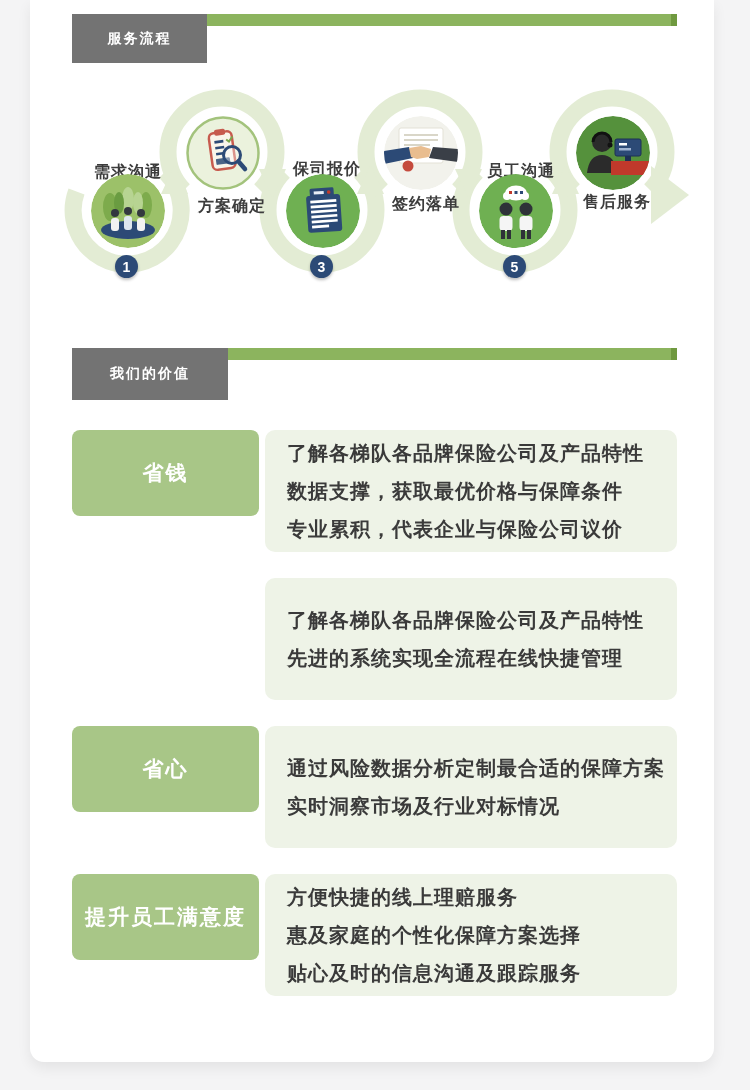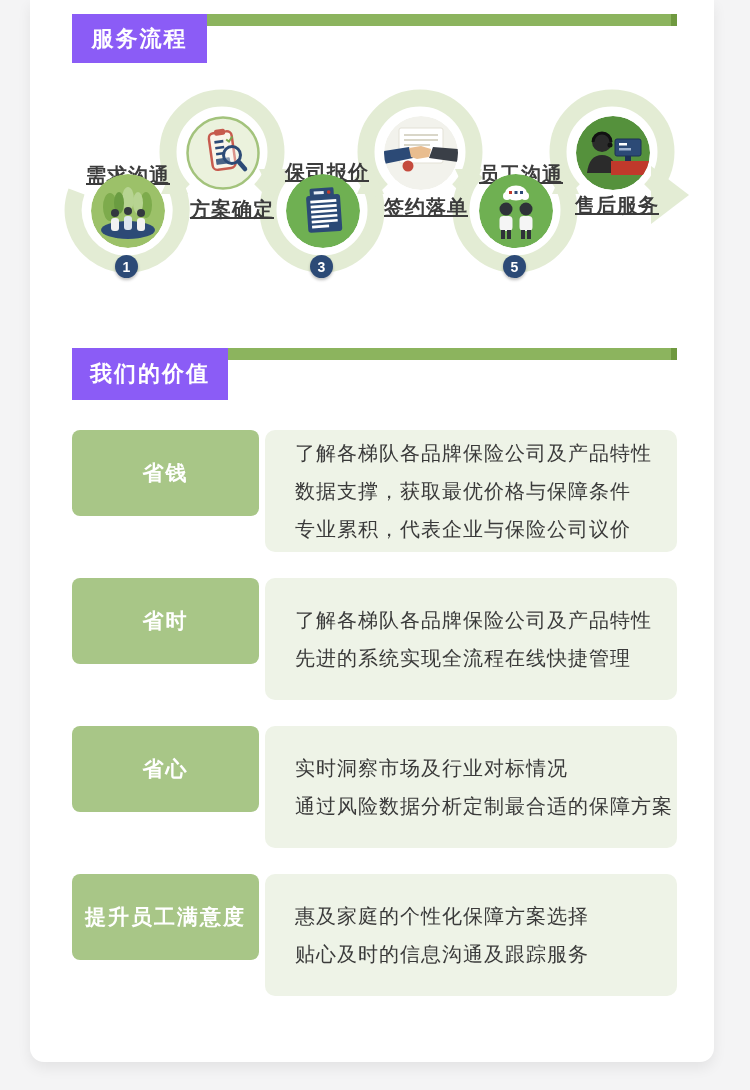--- a/index.html
+++ b/index.html
@@ -12,59 +12,59 @@
   }
   .card{
     position:absolute;left:30px;top:0;width:684px;height:1062px;
     background:#ffffff;
     border-radius:0 0 14px 14px;
     box-shadow:0 6px 14px rgba(0,0,0,.07);
   }
   
   .sec-title{
     position:absolute;
-    background:#8b5cf6;color:#ffffff;
-    font-weight:bold;font-size:22px;letter-spacing:2px;
+    background:#737373;color:#ffffff;
+    font-weight:bold;font-size:14px;letter-spacing:2px;
     display:flex;align-items:center;justify-content:center;
   }
   .sec-bar{
     position:absolute;height:12px;
     background:linear-gradient(to right,#8cb45e calc(100% - 6px),#6f993f calc(100% - 6px));
   }
   .t1{left:42px;top:14px;width:135px;height:49px;}
   .b1{left:177px;top:14px;width:470px;}
   .t2{left:42px;top:348px;width:156px;height:52px;text-align:right;}
   .b2{left:198px;top:348px;width:449px;}
   
   .flow{position:absolute;left:0;top:88px;width:684px;height:215px;}
   .ribbon{position:absolute;left:0;top:0;}
   .step-label{
     position:absolute;transform:translateX(-50%);
-    font-size:20px;font-weight:bold;color:#3c3c3c;letter-spacing:1px;white-space:nowrap;text-decoration:underline;
+    font-size:16px;font-weight:bold;color:#3c3c3c;letter-spacing:1px;white-space:nowrap;
   }
   .step-icon{position:absolute;width:76px;height:76px;}
   .step-num{
     position:absolute;width:23px;height:23px;border-radius:50%;
     background:#2c4a76;color:#fff;font-size:14px;font-weight:bold;
     display:flex;align-items:center;justify-content:center;
     box-shadow:0 2px 3px rgba(0,0,0,.25);
   }
   
   .vcard{position:absolute;left:42px;width:605px;height:122px;}
   .vc-label{
     position:absolute;left:0;top:0;width:187px;height:86px;
     background:#a8c687;border-radius:8px;
     color:#fff;font-weight:bold;font-size:21px;letter-spacing:2px;
     display:flex;align-items:center;justify-content:center;
   }
   .vc-body{
     position:absolute;left:193px;top:0;width:412px;height:122px;
     background:#eef3e7;border-radius:10px;
     display:flex;flex-direction:column;justify-content:center;
-    box-sizing:border-box;padding-left:30px;
+    box-sizing:border-box;padding-left:22px;font-weight:bold;
   }
   .vc-line{
     font-size:20px;line-height:38px;color:#3a3a3a;letter-spacing:1px;white-space:nowrap;
   }
   .c1{top:430px}.c2{top:578px}.c3{top:726px}.c4{top:874px}
 </style>
 </head>
 <body>
 
 <div class="card">
@@ -247,36 +247,36 @@
   <div class="vcard c1">
     <div class="vc-label">省钱</div>
     <div class="vc-body">
       <div class="vc-line">了解各梯队各品牌保险公司及产品特性</div>
       <div class="vc-line">数据支撑，获取最优价格与保障条件</div>
       <div class="vc-line">专业累积，代表企业与保险公司议价</div>
     </div>
   </div>
 
   <div class="vcard c2">
-    <div class="vc-label">省时</div>
     <div class="vc-body">
       <div class="vc-line">了解各梯队各品牌保险公司及产品特性</div>
       <div class="vc-line">先进的系统实现全流程在线快捷管理</div>
     </div>
   </div>
 
   <div class="vcard c3">
     <div class="vc-label">省心</div>
     <div class="vc-body">
+      <div class="vc-line">通过风险数据分析定制最合适的保障方案</div>
       <div class="vc-line">实时洞察市场及行业对标情况</div>
-      <div class="vc-line">通过风险数据分析定制最合适的保障方案</div>
     </div>
   </div>
 
   <div class="vcard c4">
     <div class="vc-label">提升员工满意度</div>
     <div class="vc-body">
+      <div class="vc-line">方便快捷的线上理赔服务</div>
       <div class="vc-line">惠及家庭的个性化保障方案选择</div>
       <div class="vc-line">贴心及时的信息沟通及跟踪服务</div>
     </div>
   </div>
 
 </div>
 
 </body></html>

